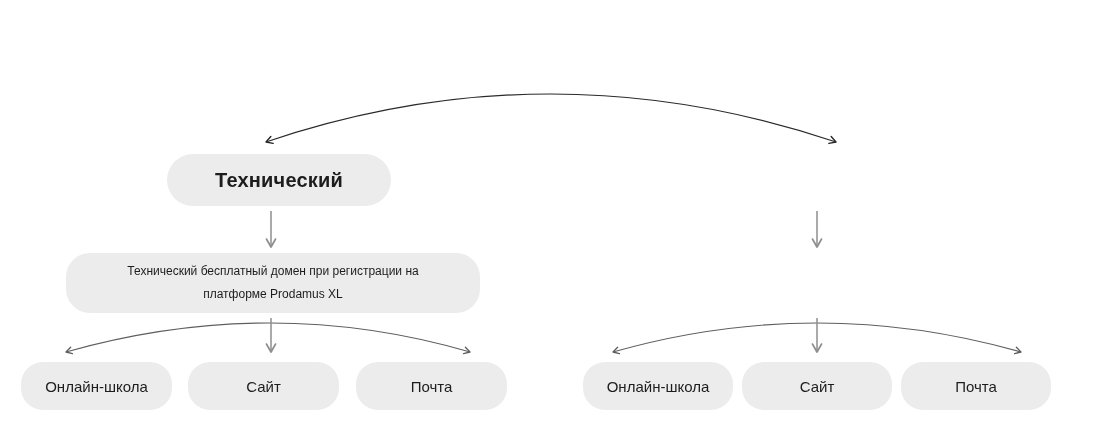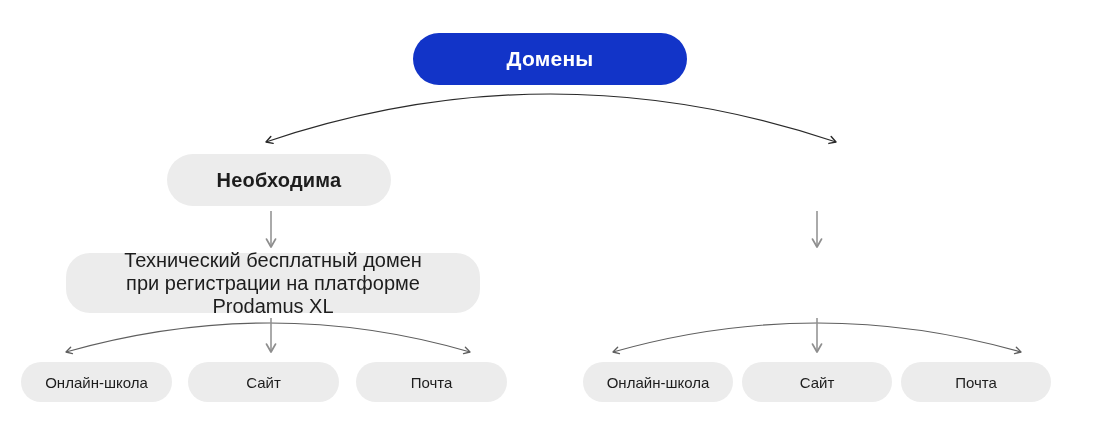--- a/index.html
+++ b/index.html
@@ -45,27 +45,27 @@
     font-size:21px;font-weight:bold;letter-spacing:.2px;
   }
   .node.branch{
     top:154px;width:224px;height:52px;border-radius:26px;
     font-size:20px;font-weight:bold;letter-spacing:.2px;
   }
   .node.branch.b-left{left:167px;}
   .node.branch.b-right{left:713px;}
   .node.desc{
     top:253px;width:414px;height:60px;border-radius:24px;
-    font-size:20px;line-height:23px;font-weight:400;align-items:center;
+    font-size:12px;line-height:23px;font-weight:400;align-items:center;
   }
   .node.desc .wrap{display:inline-block;max-width:310px;}
   .node.desc.d-left{left:66px;}
   .node.desc.d-right{left:612px;}
   .node.leaf{
-    top:362px;height:40px;border-radius:22px;
+    top:362px;height:48px;border-radius:22px;
     font-size:15px;font-weight:400;
   }
   .leaf.l0{left:21px;width:151px;}
   .leaf.l1{left:188px;width:151px;}
   .leaf.l2{left:356px;width:151px;}
   .leaf.r0{left:583px;width:150px;}
   .leaf.r1{left:742px;width:150px;}
   .leaf.r2{left:901px;width:150px;}
 </style>
 </head>
@@ -91,26 +91,23 @@
     <path class="edge-gray" d="M271,211 L271,247" marker-end="url(#ah-gray)"></path>
     <path class="edge-gray" d="M817,211 L817,247" marker-end="url(#ah-gray)"></path>
 
     <path class="edge-mid" d="M66,352 Q271,294 470,352" marker-start="url(#ah-mid)" marker-end="url(#ah-mid)"></path>
     <path class="edge-gray" d="M271,318 L271,352" marker-end="url(#ah-gray)"></path>
 
     <path class="edge-mid" d="M613,352 Q817,294 1021,352" marker-start="url(#ah-mid)" marker-end="url(#ah-mid)"></path>
     <path class="edge-gray" d="M817,318 L817,352" marker-end="url(#ah-gray)"></path>
   </svg>
 
-  <div class="node root">
-    <span>Домены</span>
-  </div>
 
   <div class="node branch b-left">
-    <span>Необходима</span>
+    <span>Технический</span>
   </div>
   <div class="node desc d-left">
     <span class="wrap">Технический бесплатный домен при регистрации на платформе Prodamus XL</span>
   </div>
   <div class="node leaf l0">
     <span>Онлайн-школа</span>
   </div>
   <div class="node leaf l1">
     <span>Сайт</span>
   </div>

